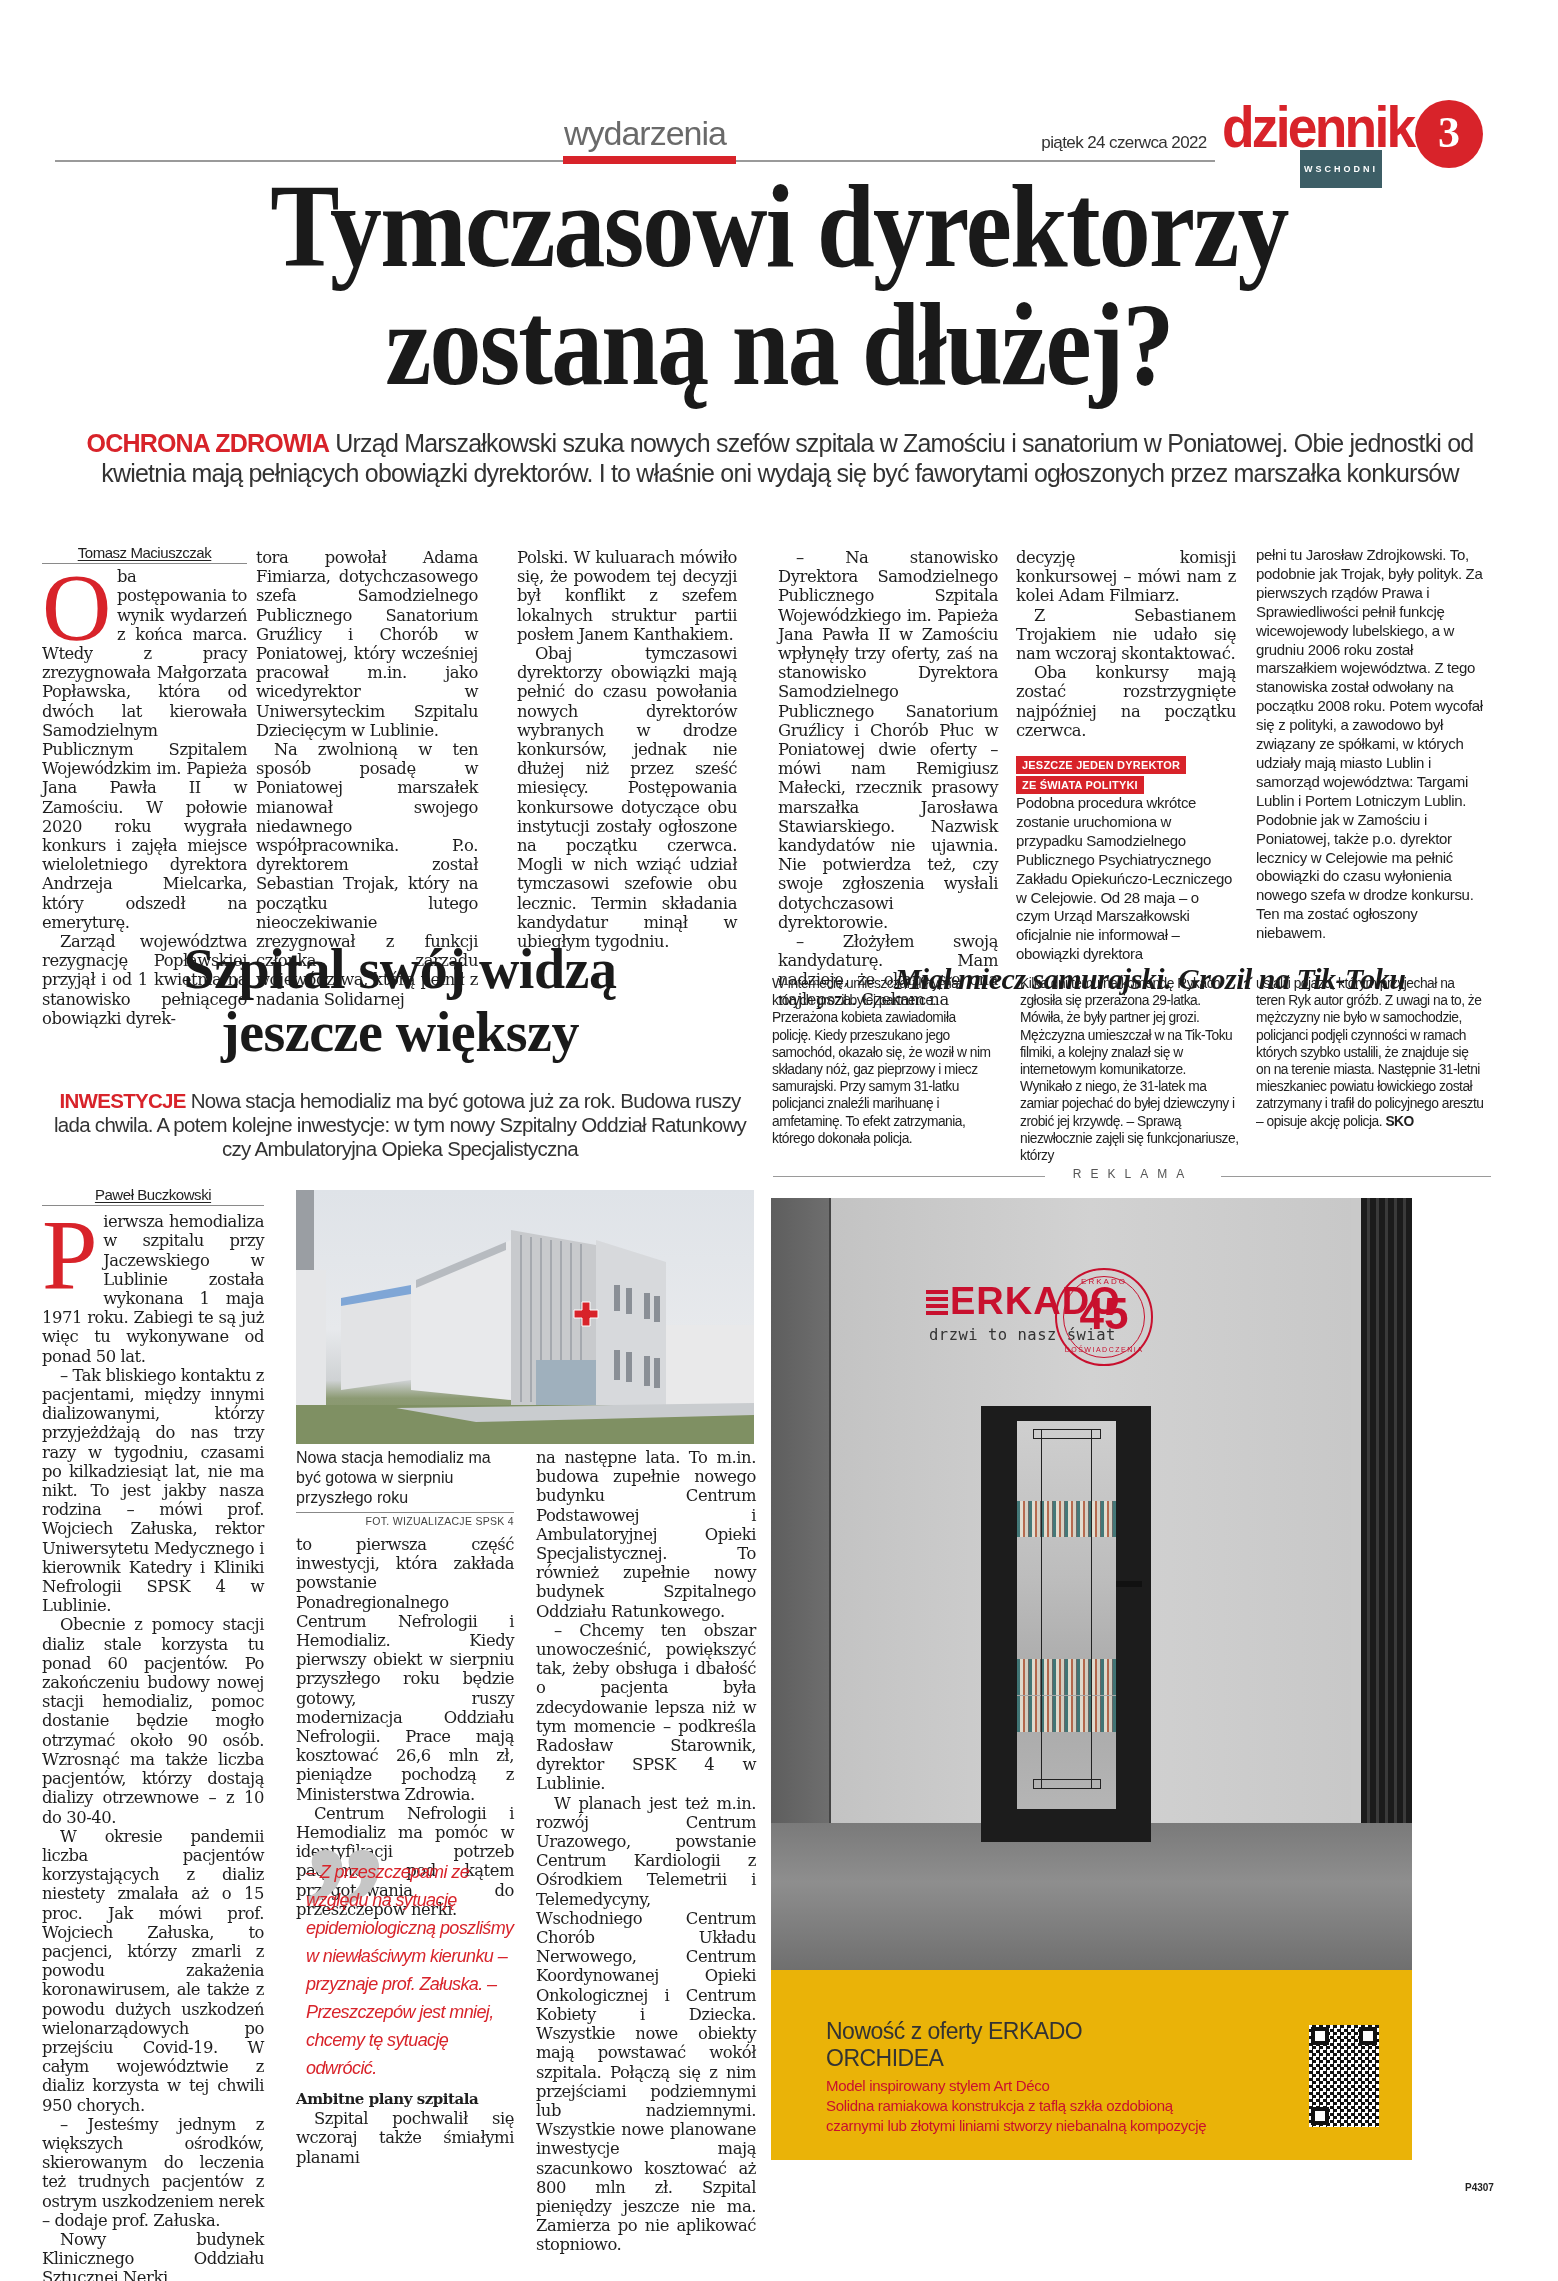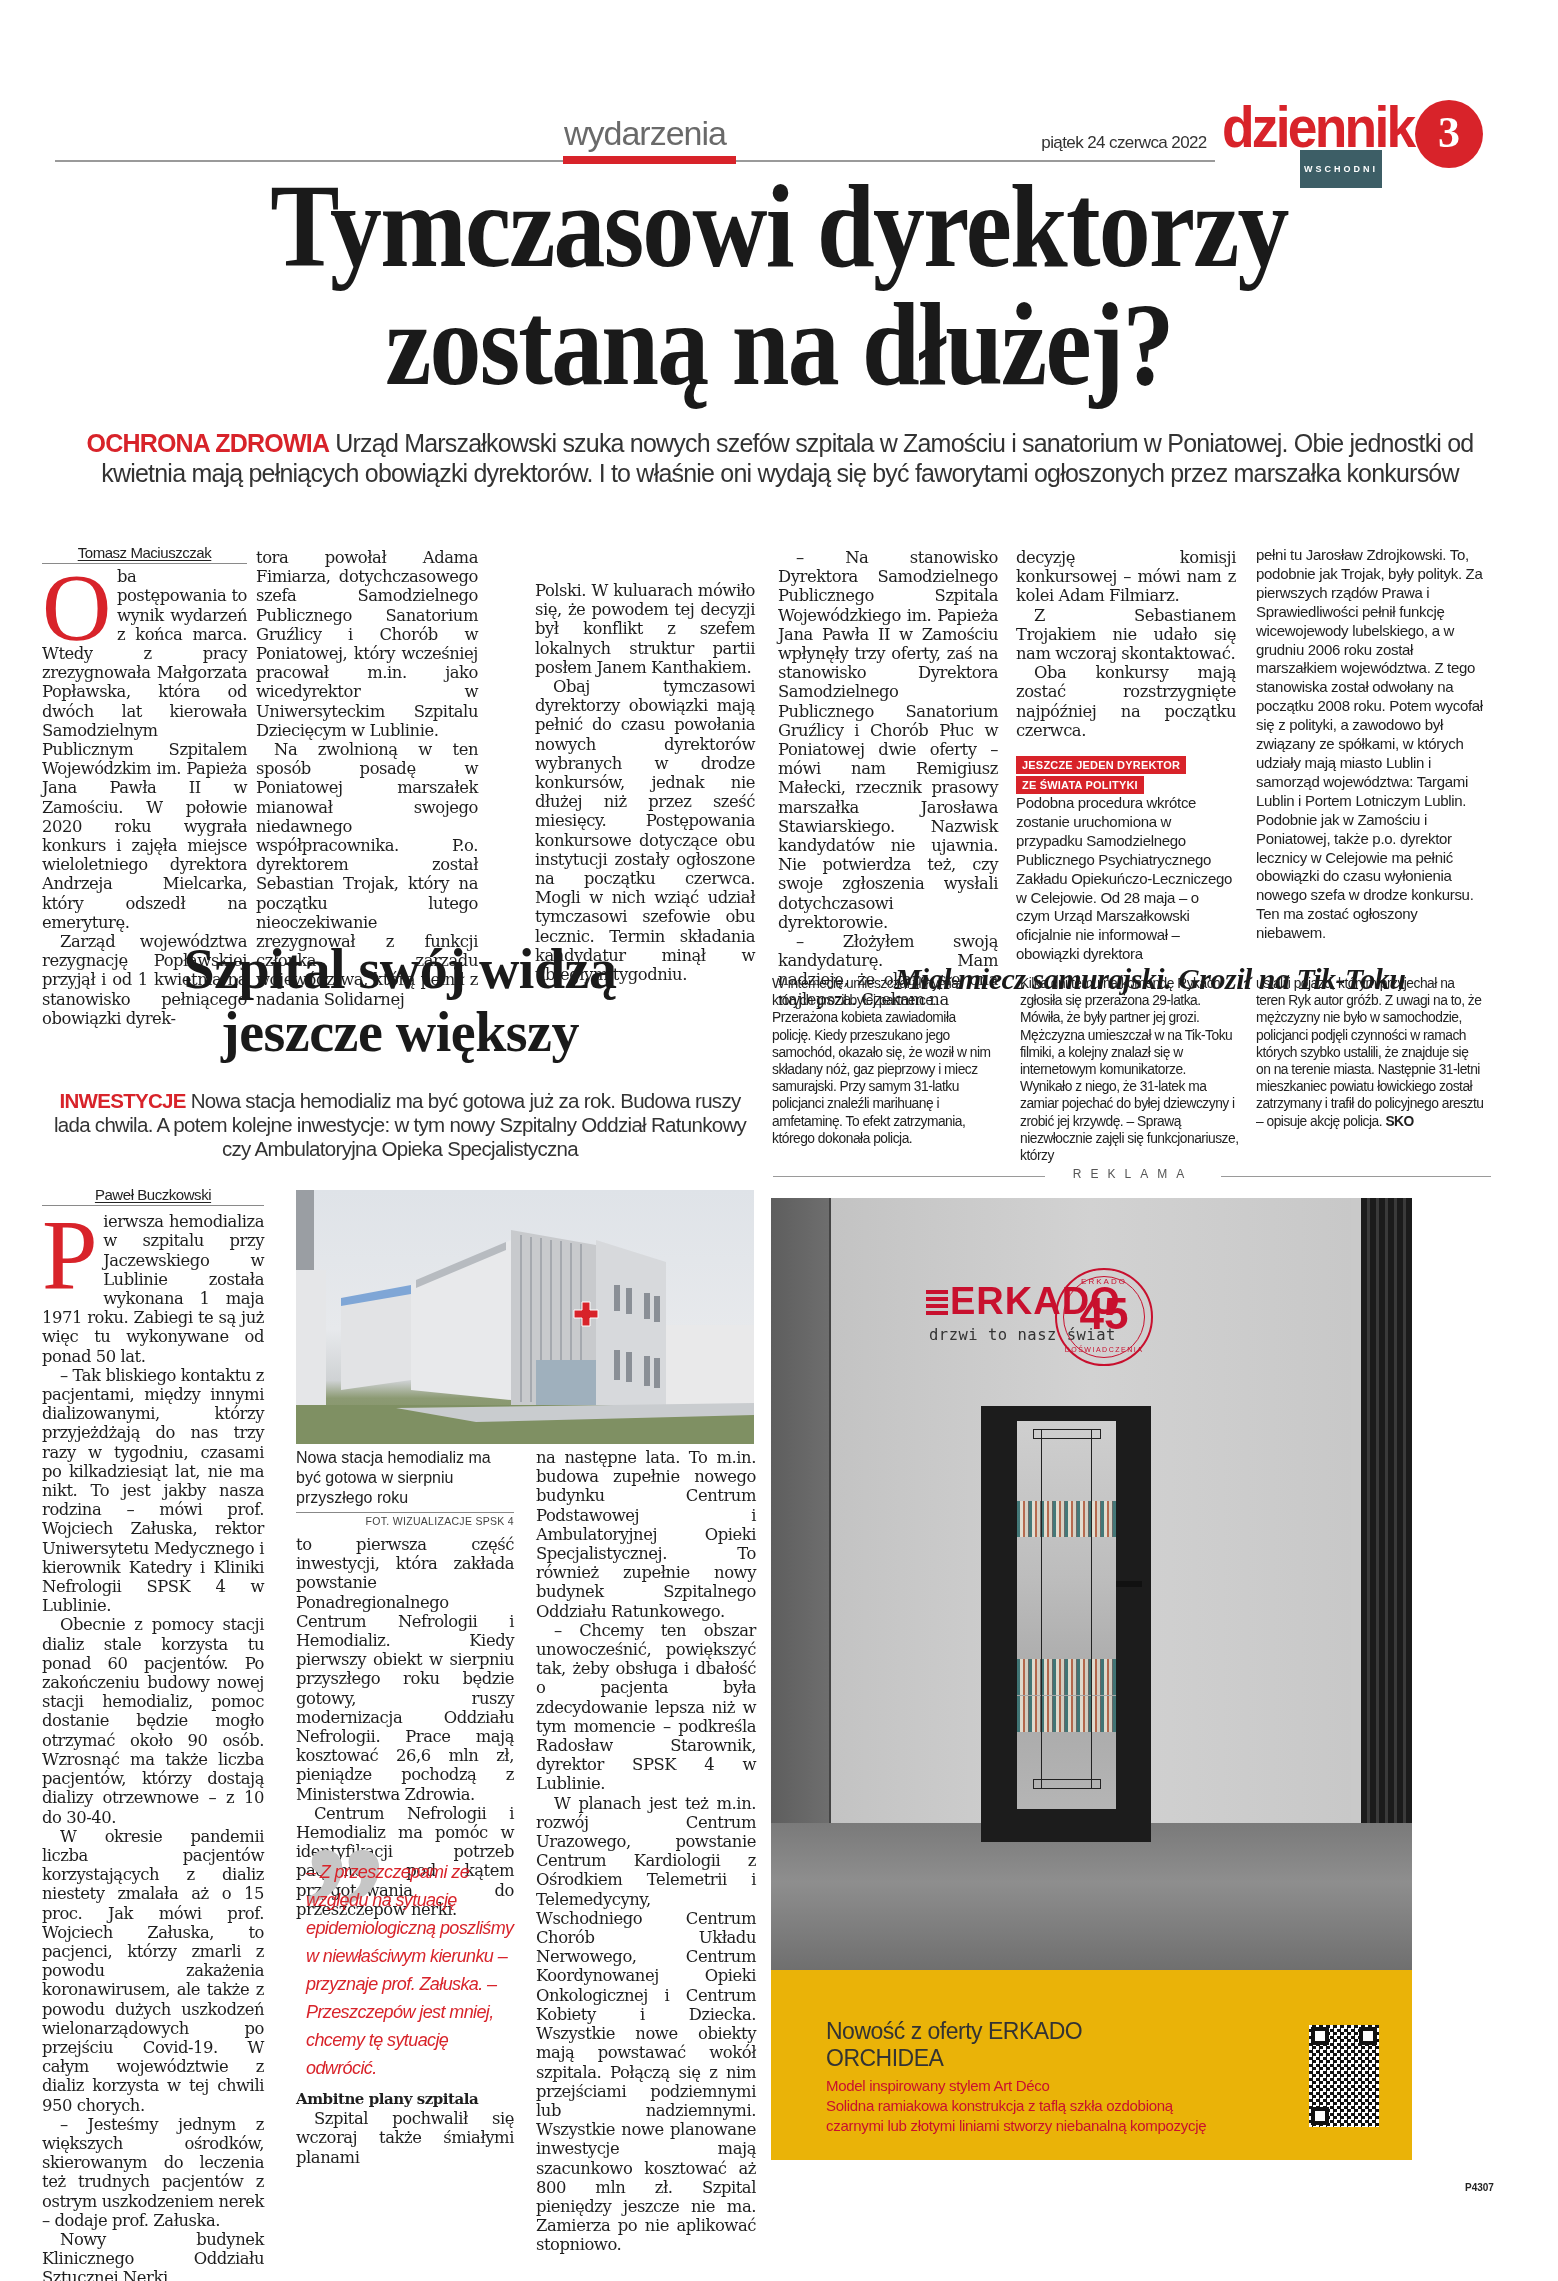--- a/index.html
+++ b/index.html
@@ -131,21 +131,21 @@
 
 <div class="abs col" style="left:42px; top:543px; width:205px;">
   <div class="byline">Tomasz Maciuszczak</div>
   <p class="noind"><span class="dropcap">O</span><span>ba postępowania to wynik wydarzeń z końca marca. Wtedy z pracy zrezygnowała Małgorzata Popławska, która od dwóch lat kierowała Samodzielnym Publicznym Szpitalem Wojewódzkim im. Papieża Jana Pawła II w Zamościu. W połowie 2020 roku wygrała konkurs i zajęła miejsce wieloletniego dyrektora Andrzeja Mielcarka, który odszedł na emeryturę.</span></p>
   <p>Zarząd województwa rezygnację Popławskiej przyjął i od 1 kwietnia na stanowisko pełniącego obowiązki dyrek-</p>
 </div>
 <div class="abs col" style="left:256px; top:548px; width:222px;">
   <p class="noind">tora powołał Adama Fimiarza, dotychczasowego szefa Samodzielnego Publicznego Sanatorium Gruźlicy i Chorób w Poniatowej, który wcześniej pracował m.in. jako wicedyrektor w Uniwersyteckim Szpitalu Dziecięcym w Lublinie.</p>
   <p>Na zwolnioną w ten sposób posadę w Poniatowej marszałek mianował swojego niedawnego współpracownika. P.o. dyrektorem został Sebastian Trojak, który na początku lutego nieoczekiwanie zrezygnował z funkcji członka zarządu województwa, którą pełnił z nadania Solidarnej</p>
 </div>
-<div class="abs col" style="left:535px; top:548px; width:220px;margin-top:33px;">
+<div class="abs col" style="left:517px; top:548px; width:220px;">
   <p class="noind">Polski. W kuluarach mówiło się, że powodem tej decyzji był konflikt z szefem lokalnych struktur partii posłem Janem Kanthakiem.</p>
   <p>Obaj tymczasowi dyrektorzy obowiązki mają pełnić do czasu powołania nowych dyrektorów wybranych w drodze konkursów, jednak nie dłużej niż przez sześć miesięcy. Postępowania konkursowe dotyczące obu instytucji zostały ogłoszone na początku czerwca. Mogli w nich wziąć udział tymczasowi szefowie obu lecznic. Termin składania kandydatur minął w ubiegłym tygodniu.</p>
 </div>
 <div class="abs col" style="left:778px; top:548px; width:220px;">
   <p>– Na stanowisko Dyrektora Samodzielnego Publicznego Szpitala Wojewódzkiego im. Papieża Jana Pawła II w Zamościu wpłynęły trzy oferty, zaś na stanowisko Dyrektora Samodzielnego Publicznego Sanatorium Gruźlicy i Chorób Płuc w Poniatowej dwie oferty – mówi nam Remigiusz Małecki, rzecznik prasowy marszałka Jarosława Stawiarskiego. Nazwisk kandydatów nie ujawnia. Nie potwierdza też, czy swoje zgłoszenia wysłali dotychczasowi dyrektorowie.</p>
   <p>– Złożyłem swoją kandydaturę. Mam nadzieję, że okaże się ona najlepsza. Czekam na</p>
 </div>
 <div class="abs" style="left:1016px; top:548px; width:220px;">
   <div class="col">
     <p class="noind">decyzję komisji konkursowej – mówi nam z kolei Adam Filmiarz.</p>

